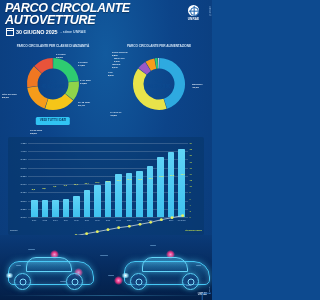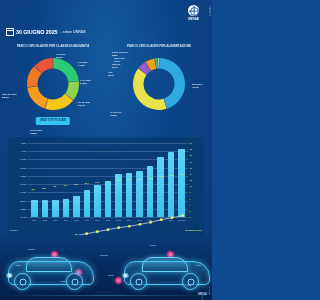--- a/index.html
+++ b/index.html
@@ -204,20 +204,21 @@
     position:absolute;right:1px;bottom:6px;color:#6f9ecb;font-size:2.4px;
     writing-mode:vertical-rl;
   }
 </style>
 </head>
 <body>
 
 <div id="page">
 
   <div class="header">
+    <div class="title">PARCO CIRCOLANTE AUTOVETTURE</div>
 
     <div class="subtitle-row">
       <span class="cal-icon"></span>
       <span class="subtitle">30 GIUGNO 2025</span>
       <span class="subtitle-sub">- stime UNRAE</span>
     </div>
 
     <div class="logo">
       <span class="logo-globe">
         <span class="logo-ring"></span>

